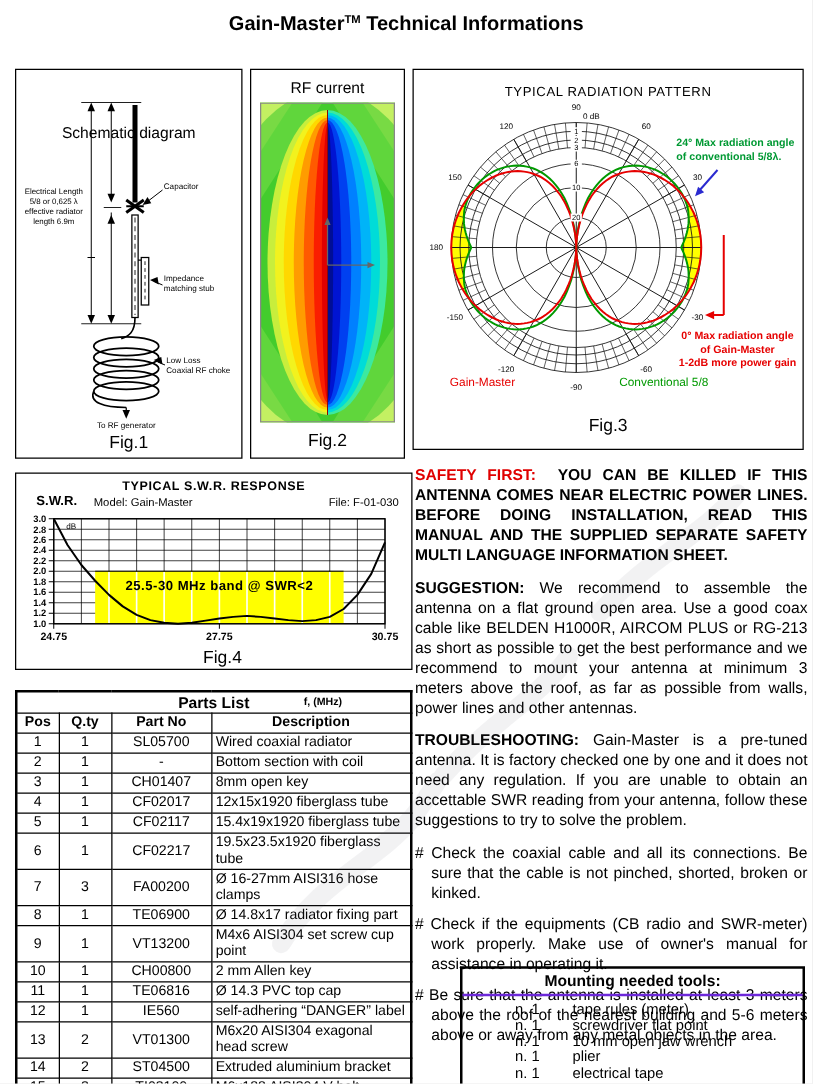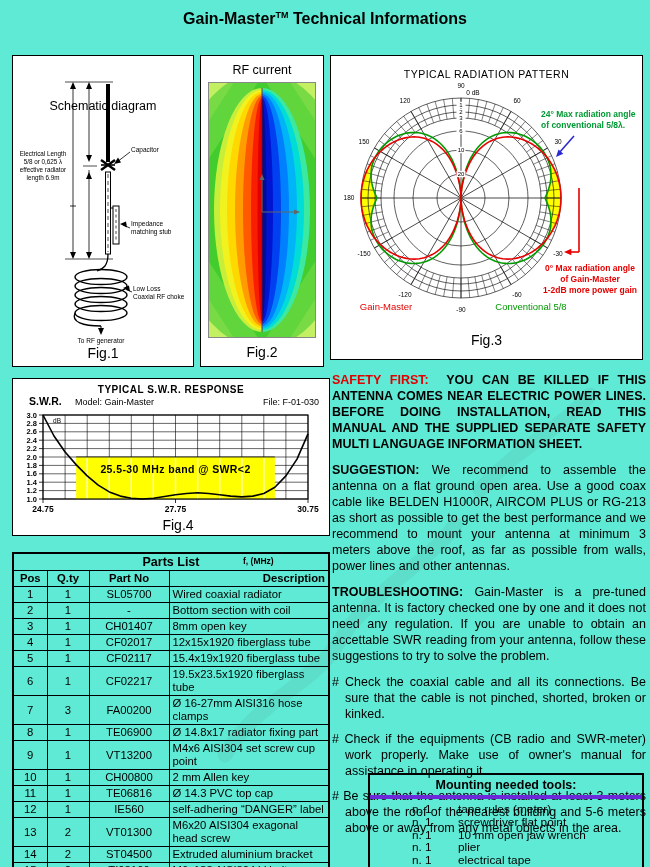--- a/index.html
+++ b/index.html
@@ -1,16 +1,16 @@
 <!DOCTYPE html>
 <html><head>
 <meta charset="utf-8">
 <style>
   html,body{margin:0;padding:0;background:#e8e8e8;}
-  #page{position:relative;width:650px;height:867px;background:#5eead4;overflow:hidden;
+  #page{position:relative;width:650px;height:867px;background:#ffffff;overflow:hidden;
         font-family:"Liberation Sans",sans-serif;color:#000;}
   .abs{position:absolute;}
   .page-title{top:10px;left:0;width:650px;text-align:center;font-size:16px;font-weight:bold;}
   .tm{font-size:9px;vertical-align:super;}
   .figbox{position:absolute;border:1px solid #000;background:#fff;}
   #fig1{left:12px;top:55px;width:180px;height:310px;}
   #fig2{left:200px;top:55px;width:122px;height:310px;}
   #fig3{left:330px;top:55px;width:311px;height:303px;}
   #fig4{left:12px;top:378px;width:316px;height:156px;}
   .fig-title{position:absolute;left:0;width:100%;text-align:center;font-size:12.5px;}
@@ -29,25 +29,25 @@
   #safety p{margin:0 0 10px 0;}
   .p-bold{font-weight:bold;}
   .red{color:#e00000;}
   .lead{font-weight:bold;}
   .blt{margin:0 0 9px 0;padding-left:13px;text-indent:-13px;}
   
   #parts{left:12px;top:552px;width:318px;}
   #parts table{width:100%;border-collapse:collapse;border:2px solid #000;}
   #parts td,#parts th{border:1px solid #000;font-size:11.3px;line-height:13px;padding:1px 3px;height:13px;}
   #parts .ttl{font-size:12.5px;font-weight:bold;text-align:center;height:14px;}
-  #parts th{text-align:right;}
+  #parts th{text-align:center;}
   #parts th.c,#parts td.c{text-align:center;}
   
   #tools{left:368px;top:773px;width:272px;border:2px solid #000;}
-  #tools .hdr{border-bottom:4px solid #6d28d9;text-align:center;font-weight:bold;font-size:12.5px;padding:3px 0;}
+  #tools .hdr{border-bottom:2px solid #6d28d9;text-align:center;font-weight:bold;font-size:12.5px;padding:3px 0;}
   #tools .bdy{padding:4px 0 5px 42px;font-size:11.8px;line-height:12.8px;}
   #tools .qty{display:inline-block;width:46px;}
   .wm{pointer-events:none;opacity:.07;}
 </style>
 </head>
 <body>
 
 <div id="page">
 
   <div class="abs page-title">

